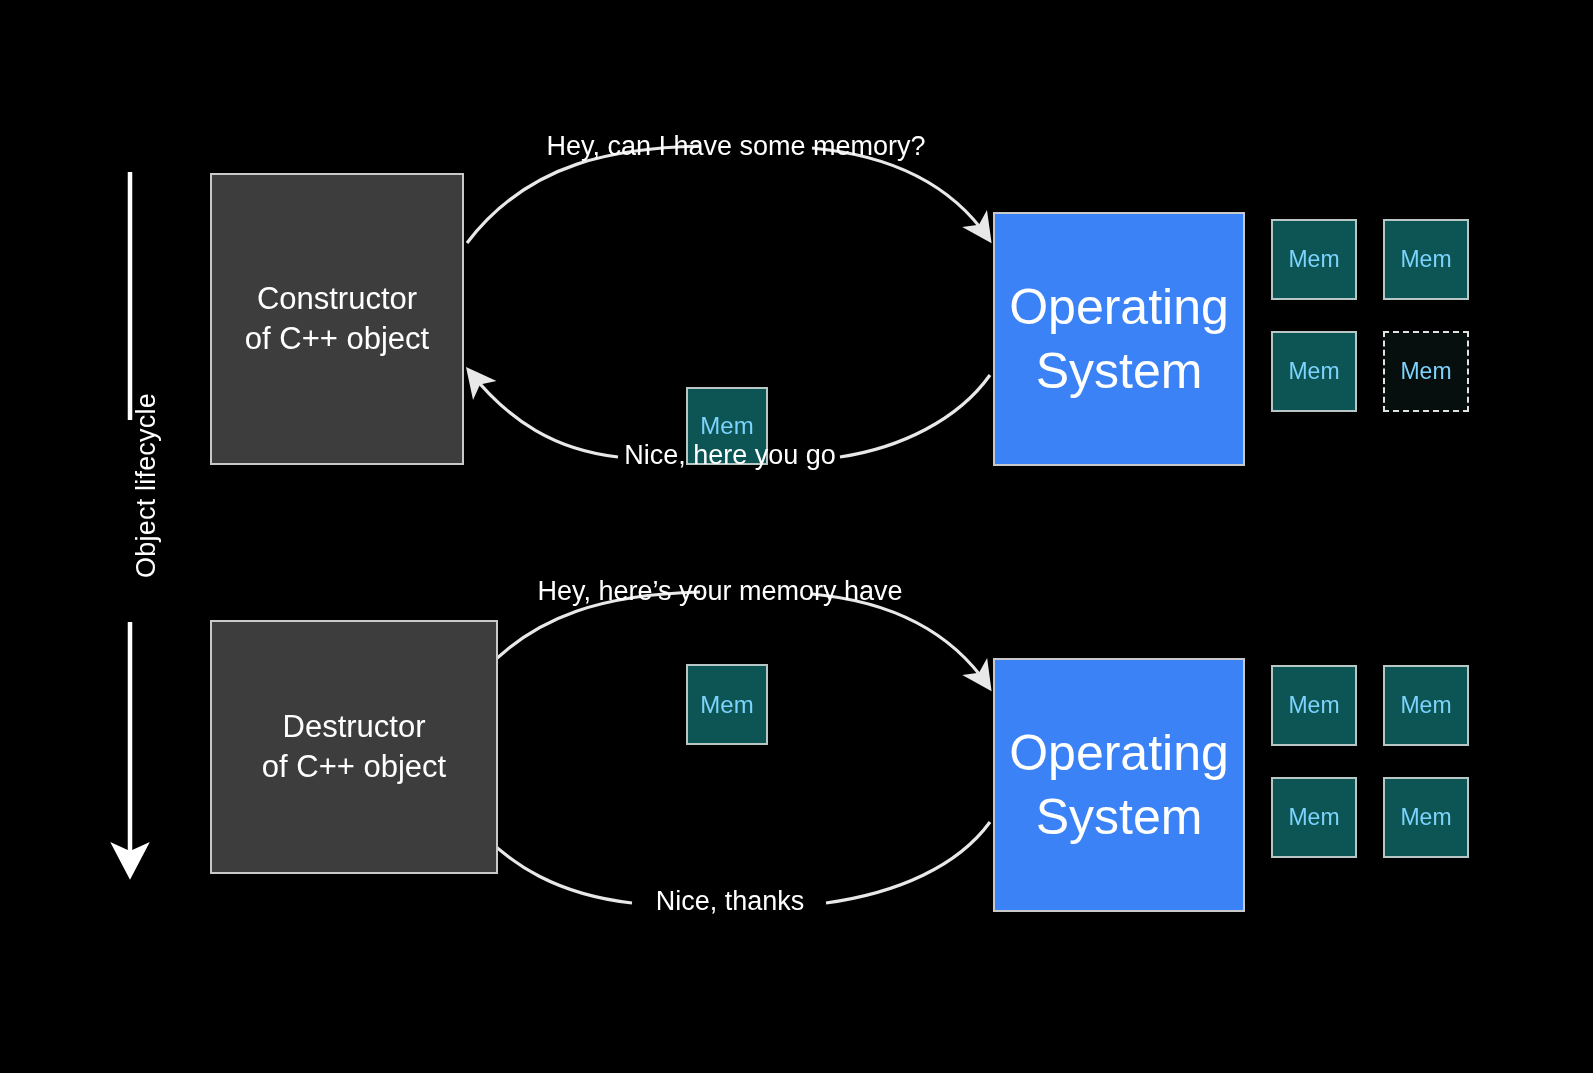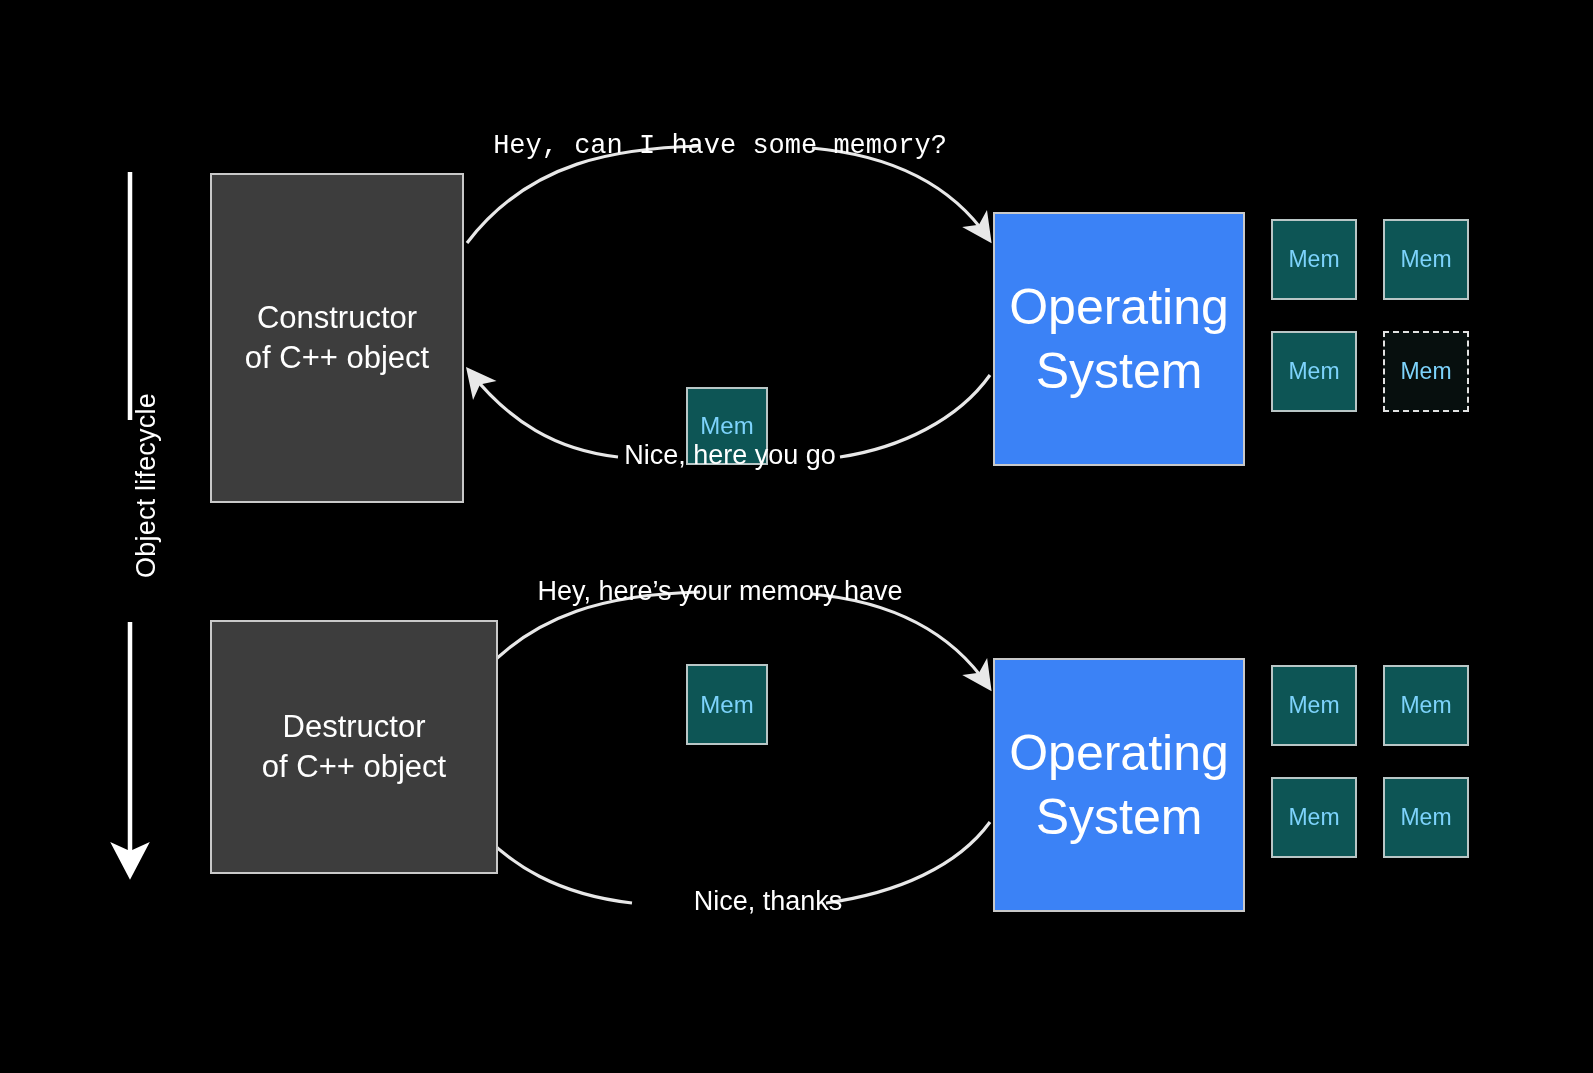--- a/index.html
+++ b/index.html
@@ -56,21 +56,21 @@
   }
   .actor-grey {
     background: #3d3d3d;
     font-size: 31px;
   }
   .actor-olive {
     background: #3b82f6;
     font-size: 50px;
     margin-top: 36px;
   }
-  #constructor-box { left: 210px; top: 173px;  width: 254px; height: 330px; }
+  #constructor-box { left: 210px; top: 173px;  width: 254px; height: 292px; }
   #os-box-top      { left: 993px; top: 176px;  width: 252px; height: 254px; }
   #destructor-box  { left: 210px; top: 620px;  width: 288px; height: 254px; }
   #os-box-bottom   { left: 993px; top: 622px;  width: 252px; height: 254px; }
 
   
   .mem-block {
     position: absolute;
     box-sizing: border-box;
     background: #0d5555;
     border: 2px solid #b9c6c6;
@@ -104,24 +104,24 @@
   #mem-transit-bottom { left: 686px; top: 625px; width: 82px; height: 81px; }
 
   
   .msg-label {
     position: absolute;
     font-size: 27px;
     color: #ffffff;
     white-space: nowrap;
     text-align: center;
   }
-  #msg-request  { left: 0;   top: 131px; width: 1440px; font-family: Liberation Mono, monospace; }
+  #msg-request  { left: 16px;   top: 131px; width: 1440px; }
   #msg-grant    { left: 0;   top: 440px; width: 1460px; }
   #msg-return   { left: 0;   top: 576px; width: 1440px; }
-  #msg-ack      { left: 0;   top: 886px; width: 1460px; margin-left: 38px; }
+  #msg-ack      { left: 0;   top: 886px; width: 1460px; }
 
   
   #arrows {
     position: absolute;
     left: 0; top: 0;
     width: 1593px;
     height: 1073px;
     pointer-events: none;
   }
 </style>

